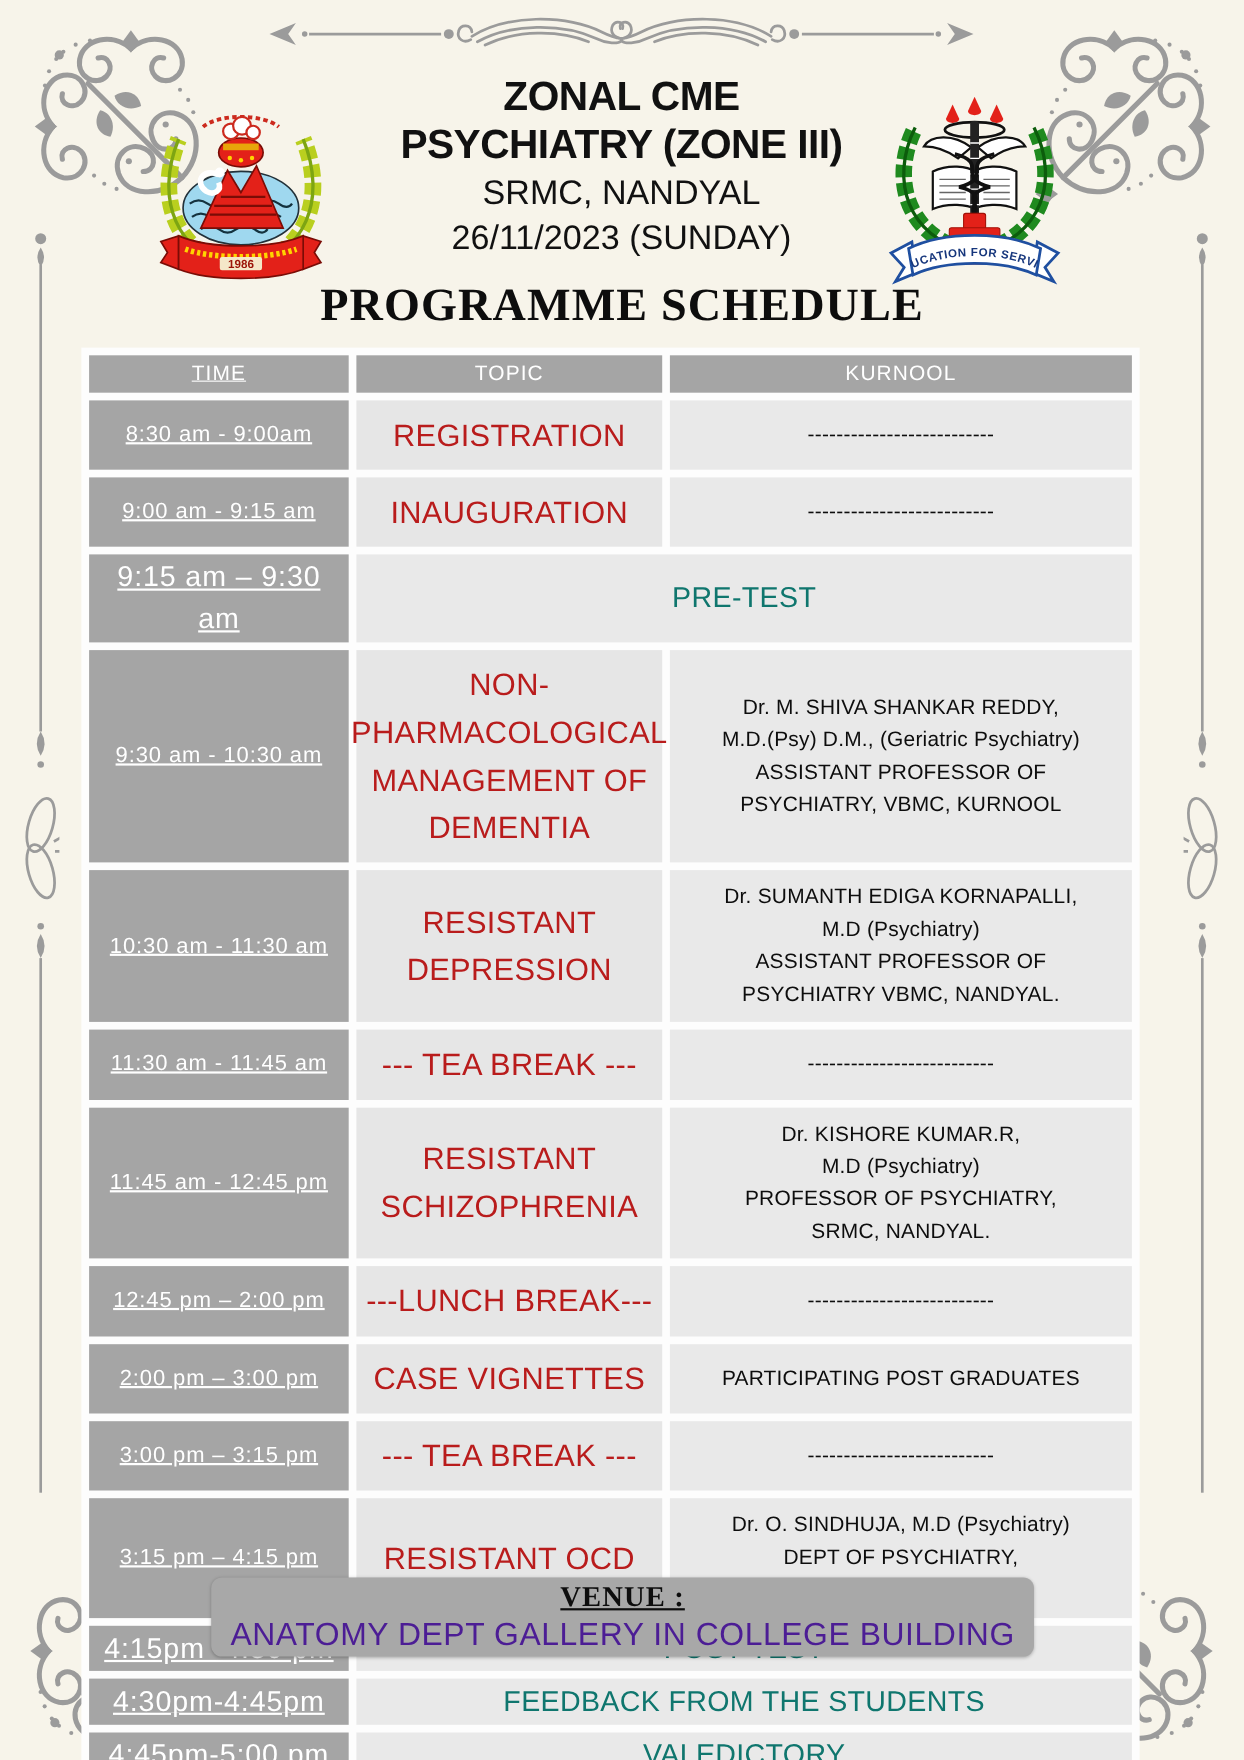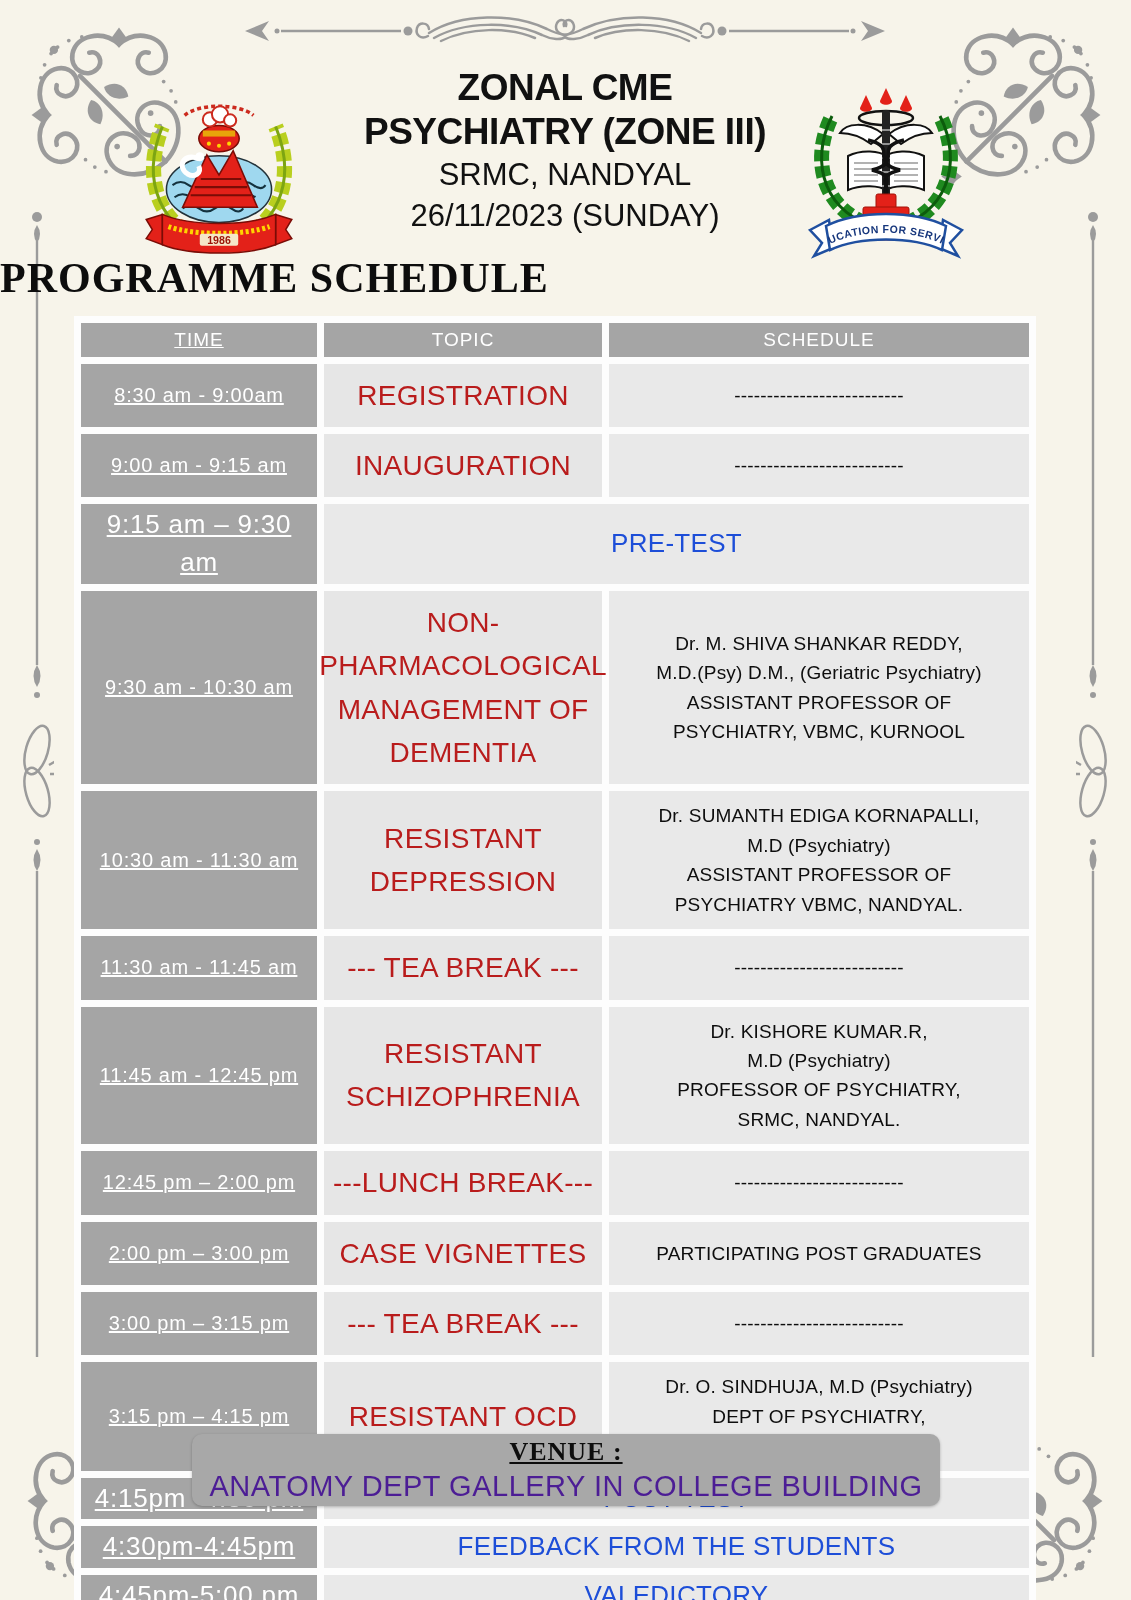--- a/index.html
+++ b/index.html
@@ -19,34 +19,34 @@
   .side-orn.left{left:20px;}
   .side-orn.right{left:1076px;transform:scaleX(-1);}
 
   
   .logo{position:absolute;}
   .logo.left{left:128px;top:94px;width:182px;height:164px;}
   .logo.right{left:794px;top:88px;width:184px;height:172px;}
   .titleblock{position:absolute;left:300px;top:66px;width:530px;text-align:center;line-height:1.18;}
   .t-big{font-size:37px;font-weight:700;letter-spacing:-0.5px;}
   .t-med{font-size:31px;font-weight:400;margin-top:4px;}
-  .prog-heading{position:absolute;left:0;top:254px;width:100%;
+  .prog-heading{position:absolute;left:0;top:254px;width:100%;text-align:center;
         font-family:"Liberation Serif",serif;font-weight:700;font-size:42px;letter-spacing:1px;color:#0d0d0d;}
 
   
   .sched{position:absolute;left:74px;top:316px;width:962px;background:#fdfdfd;
          padding:7px;box-sizing:border-box;}
   .trow{display:flex;gap:7px;margin-bottom:7px;}
   .trow:last-child{margin-bottom:0;}
   .cell{display:flex;align-items:center;justify-content:center;text-align:center;
         white-space:pre-line;box-sizing:border-box;padding:10px 6px;line-height:1.55;}
   .c-time{width:236px;flex:0 0 236px;background:#a5a5a5;color:#fff;font-size:20px;letter-spacing:0.8px;text-decoration:underline;}
   .c-topic{width:278px;flex:0 0 278px;background:#e6e6e6;color:#b91c1c;font-size:28px;letter-spacing:0.3px;}
   .c-speaker{flex:1;background:#e9e9e9;color:#0d0d0d;font-size:19px;letter-spacing:0.2px;}
-  .c-merged{flex:1;background:#e9e9e9;color:#1d4ed8;font-size:20px;letter-spacing:0.3px;}
+  .c-merged{flex:1;background:#e9e9e9;color:#0f766e;font-size:20px;letter-spacing:0.3px;}
   .hrow .cell{background:#a5a5a5;color:#fff;font-size:19px;letter-spacing:1px;padding:4px 6px;line-height:1.35;}
   .compact .cell{padding:2px 6px;line-height:1.45;font-size:26px;}
 
   
   .venue{position:absolute;left:192px;top:1434px;width:748px;height:72px;background:#a8a8a8;
          border-radius:10px;display:flex;flex-direction:column;align-items:center;justify-content:center;
          box-shadow:0 1px 3px rgba(0,0,0,0.25);}
   .venue-label{font-family:"Liberation Serif",serif;font-weight:700;font-size:26px;color:#0d0d0d;
          text-decoration:underline;letter-spacing:1px;}
   .venue-value{font-size:29px;color:#4c1d95;letter-spacing:0.5px;margin-top:3px;}
@@ -240,21 +240,21 @@
     <div class="t-big">PSYCHIATRY (ZONE III)</div>
     <div class="t-med">SRMC, NANDYAL</div>
     <div class="t-med">26/11/2023 (SUNDAY)</div>
   </div>
   <div class="prog-heading">PROGRAMME SCHEDULE</div>
 
   <div class="sched">
     <div class="trow hrow">
       <div class="cell c-time">TIME</div>
       <div class="cell c-topic">TOPIC</div>
-      <div class="cell c-speaker">SCHEDULE</div>
+      <div class="cell c-speaker">KURNOOL</div>
     </div>
     <div id="schedule-rows">
         <div class="trow">
           <div class="cell c-time">8:30 am -  9:00am</div>
           <div class="cell c-topic">REGISTRATION</div>
           <div class="cell c-speaker">--------------------------</div>
         </div>
         <div class="trow">
           <div class="cell c-time">9:00 am -  9:15 am</div>
           <div class="cell c-topic">INAUGURATION</div>

